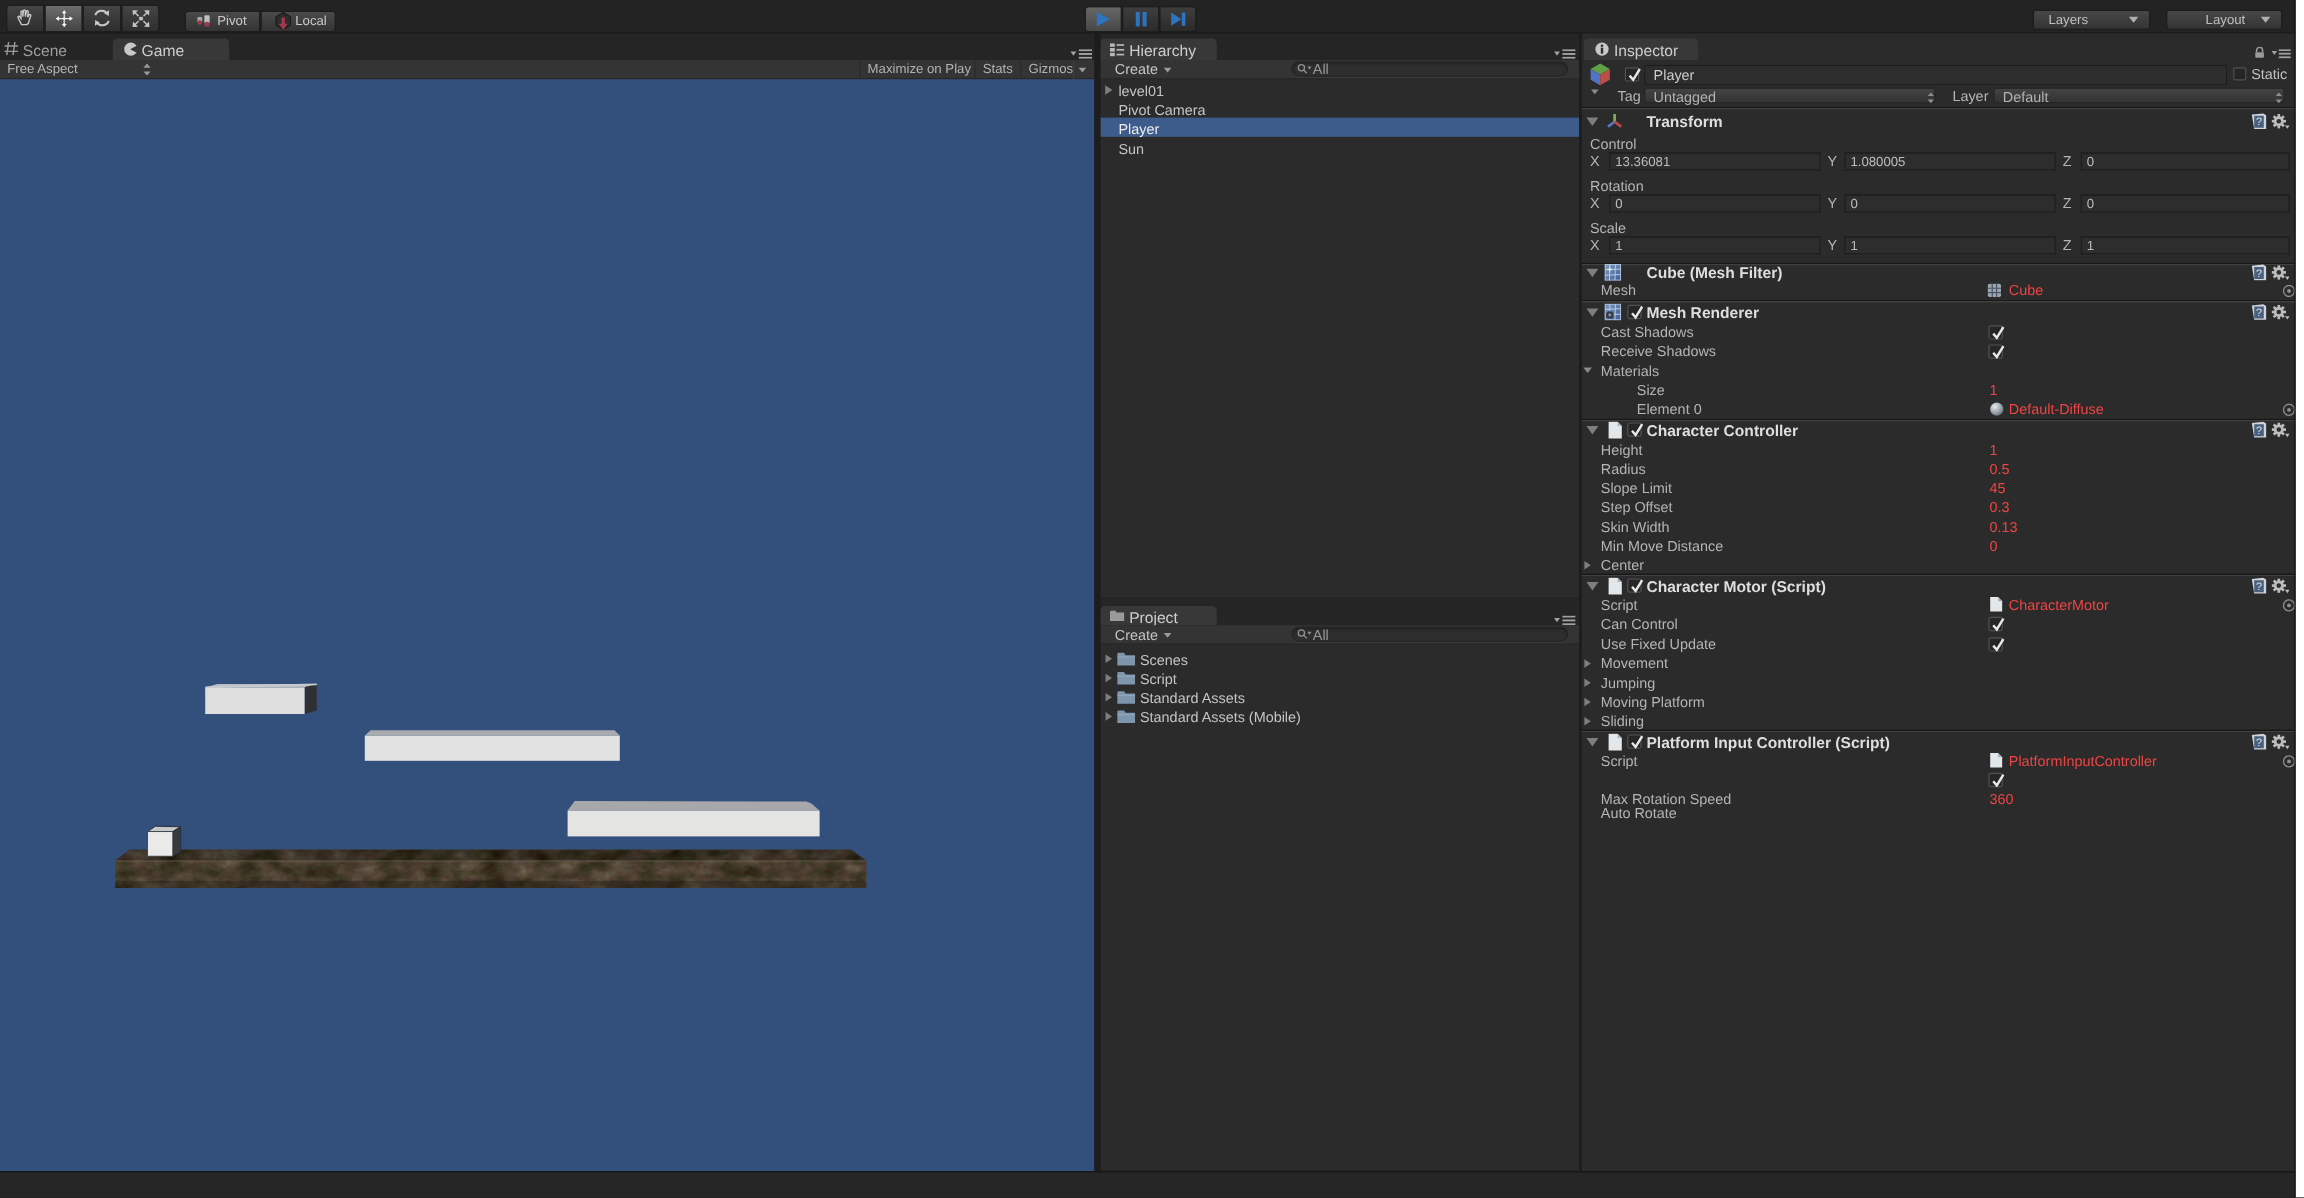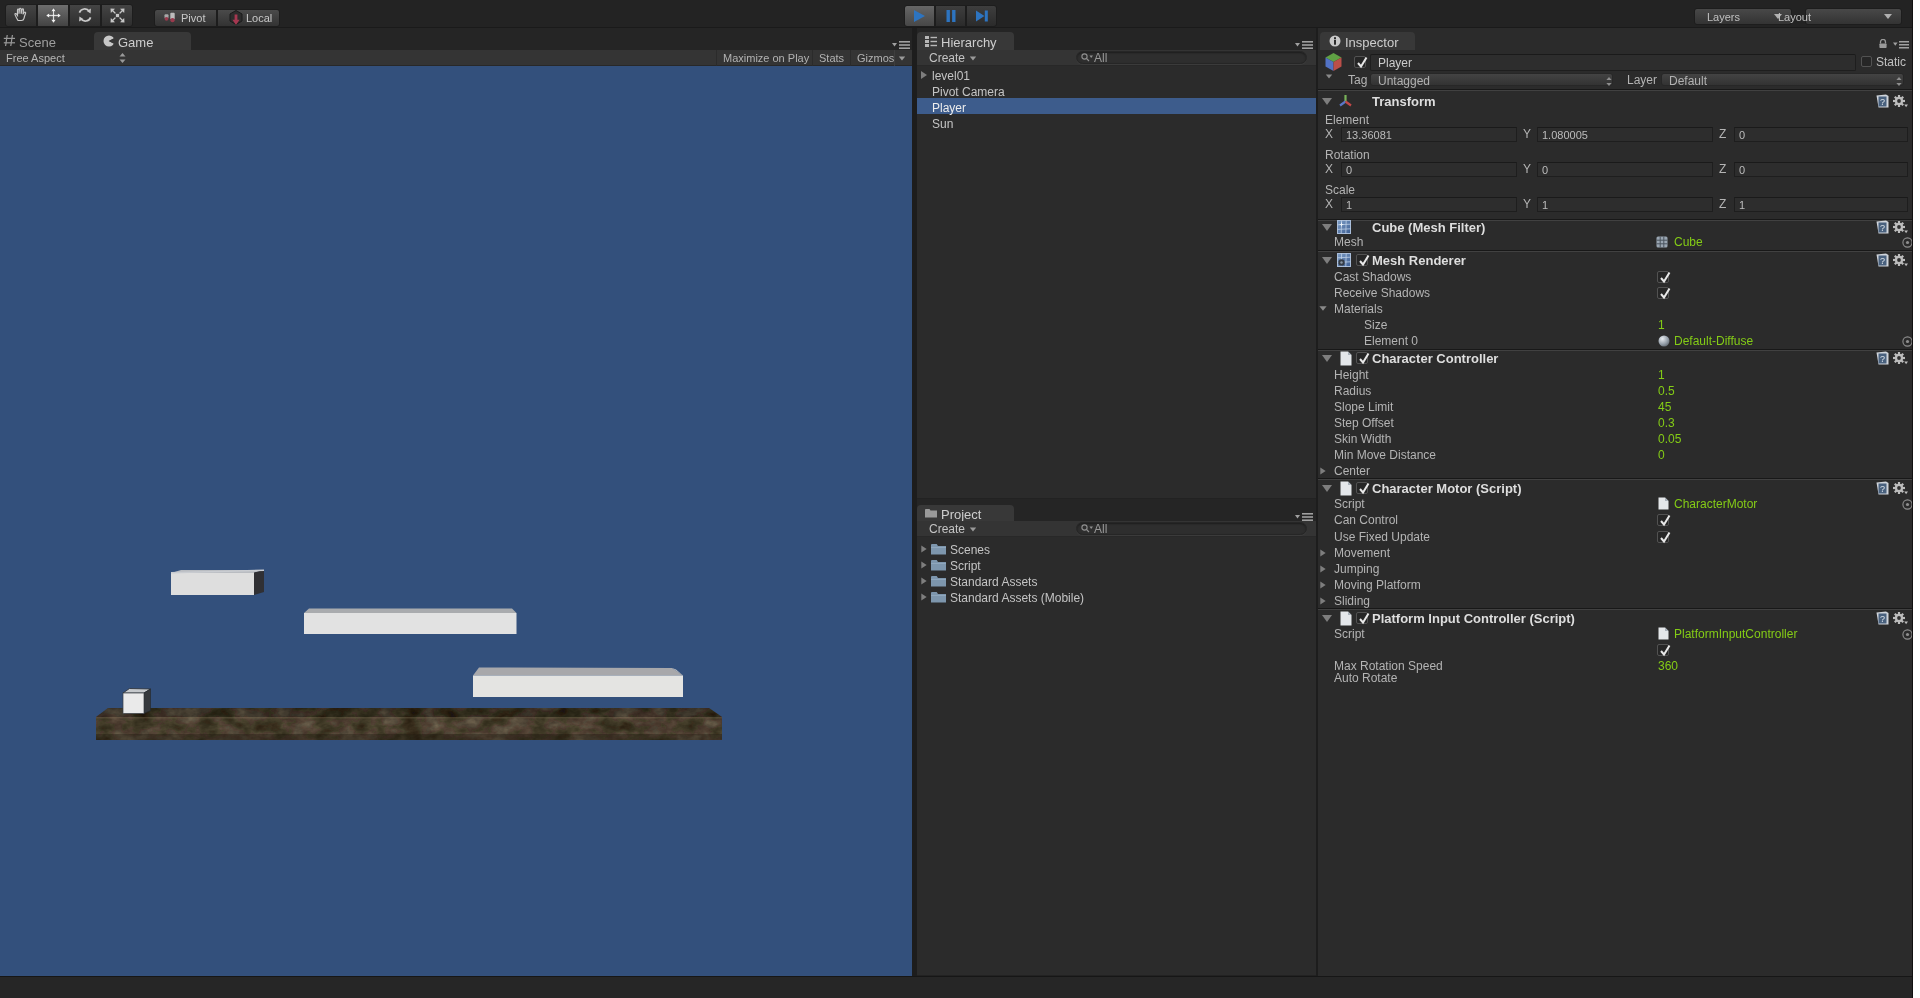--- a/index.html
+++ b/index.html
@@ -26,21 +26,21 @@
 .searchpill { position:absolute; height:13px; border-radius:7px; background:#2e2e2e; border:1px solid #262626; box-shadow:inset 0 1px 2px rgba(0,0,0,.4), 0 1px 0 rgba(255,255,255,.04); }
 .row { position:absolute; font-size:12px; color:#c4c4c4; white-space:nowrap; }
 .fold { position:absolute; width:0; height:0; }
 .fold.right { border-left:6px solid #7e7e7e; border-top:4.5px solid transparent; border-bottom:4.5px solid transparent; }
 .fold.down { border-top:5px solid #7e7e7e; border-left:4px solid transparent; border-right:4px solid transparent; }
 .fold.big { border-top:7px solid #7e7e7e; border-left:5px solid transparent; border-right:5px solid transparent; }
 
 
 #inspector { position:absolute; left:1318px; top:28px; width:595px; height:948px; background:#2b2b2b; }
 .ilabel { position:absolute; font-size:12px; line-height:12px; color:#b4b4b4; white-space:nowrap; }
-.ivalue { position:absolute; font-size:12px; line-height:12px; color:#84cc16; white-space:nowrap; }
+.ivalue { position:absolute; font-size:12px; line-height:12px; color:#ef4444; white-space:nowrap; }
 .ihead { position:absolute; font-size:13px; line-height:13px; font-weight:bold; color:#dedede; white-space:nowrap; }
 .ifield { position:absolute; background:#2d2d2d; border:1px solid #1e1e1e; border-top-color:#1a1a1a; font-size:11px; color:#bcbcbc; }
 .icheck { position:absolute; width:12px; height:12px; background:#262626; border:1px solid #525252; border-radius:2px; }
 .icheck svg { position:absolute; left:0px; top:-2px; }
 .isep { position:absolute; left:0; width:595px; height:2px; background:linear-gradient(#181818 50%,#414141 50%); }
 .dropdown { position:absolute; background:linear-gradient(#434343,#333333); border:1px solid #272727; border-radius:3px; font-size:11px; color:#c4c4c4; }
 </style>
 </head>
 <body>
 
@@ -113,21 +113,21 @@
   </svg>
 <svg style="left:975px;top:9px;" width="14" height="14" viewBox="0 0 14 14">
     <path d="M1 1.5 L9.5 7 L1 12.5 Z" fill="#2d74c0"></path>
     <rect x="9.8" y="1.5" width="3" height="11" fill="#2d74c0"></rect>
   </svg>
 
 <div class="dropbtn" style="left:1694px;width:98px;"></div>
 <div class="txt" style="left:1707px;top:11px;color:#c0c0c0;">Layers</div>
 <div class="fold down" style="left:1774px;top:14px;border-top-color:#b0b0b0;"></div>
 <div class="dropbtn" style="left:1805px;width:97px;"></div>
-<div class="txt" style="left:1778px;top:11px;color:#c0c0c0;text-align:right;">Layout</div>
+<div class="txt" style="left:1838px;top:11px;color:#c0c0c0;text-align:right;">Layout</div>
 <div class="fold down" style="left:1884px;top:14px;border-top-color:#b0b0b0;"></div>
 
 <div class="tabstrip" style="left:0;top:28px;width:912px;height:22px;"></div>
 
 <svg style="left:3px;top:34px;" width="13" height="13" viewBox="0 0 13 13">
  <g stroke="#9a9a9a" stroke-width="1.2" fill="none">
   <path d="M4.2 1 L2.6 12"></path>
       <path d="M9.4 1 L7.8 12"></path>
       <path d="M0.8 4.4 L12 4.4"></path>
       <path d="M0.8 8.8 L12 8.8"></path>
@@ -377,21 +377,21 @@
  <g fill="#bdbdbd">
   <circle cx="6" cy="6" r="4.2"></circle>
   <rect x="4.9" y="0" width="2.2" height="12"></rect>
       <rect x="0" y="4.9" width="12" height="2.2"></rect>
   <rect x="4.9" y="0" width="2.2" height="12" transform="rotate(45 6 6)"></rect>
       <rect x="0" y="4.9" width="12" height="2.2" transform="rotate(45 6 6)"></rect>
  </g>
  <circle cx="6" cy="6" r="1.9" fill="#2f2f2f"></circle>
  <path d="M11.2 9.5 L15 9.5 L13.1 12.3 Z" fill="#bdbdbd"></path>
 </svg>
-<div class="ilabel" style="left:1325px;top:114px;">Element</div>
+<div class="ilabel" style="left:1325px;top:114px;">Control</div>
 <div class="ilabel" style="left:1325px;top:128px;">X</div>
 <div class="ifield" style="left:1341px;top:127px;width:176px;height:15px;">
     <span style="position:absolute;left:4px;top:1px;">13.36081</span>
   </div>
 <div class="ilabel" style="left:1523px;top:128px;">Y</div>
 <div class="ifield" style="left:1537px;top:127px;width:176px;height:15px;">
     <span style="position:absolute;left:4px;top:1px;">1.080005</span>
   </div>
 <div class="ilabel" style="left:1719px;top:128px;">Z</div>
 <div class="ifield" style="left:1734px;top:127px;width:174px;height:15px;">
@@ -579,21 +579,21 @@
 </svg>
 <div class="ilabel" style="left:1334px;top:369px;">Height</div>
 <div class="ivalue" style="left:1658px;top:369px;">1</div>
 <div class="ilabel" style="left:1334px;top:385px;">Radius</div>
 <div class="ivalue" style="left:1658px;top:385px;">0.5</div>
 <div class="ilabel" style="left:1334px;top:401px;">Slope Limit</div>
 <div class="ivalue" style="left:1658px;top:401px;">45</div>
 <div class="ilabel" style="left:1334px;top:417px;">Step Offset</div>
 <div class="ivalue" style="left:1658px;top:417px;">0.3</div>
 <div class="ilabel" style="left:1334px;top:433px;">Skin Width</div>
-<div class="ivalue" style="left:1658px;top:433px;">0.05</div>
+<div class="ivalue" style="left:1658px;top:433px;">0.13</div>
 <div class="ilabel" style="left:1334px;top:449px;">Min Move Distance</div>
 <div class="ivalue" style="left:1658px;top:449px;">0</div>
 <div class="fold right" style="left:1320px;top:467px;transform:scale(0.9);"></div>
 <div class="ilabel" style="left:1334px;top:465px;">Center</div>
 <div class="isep" style="left:1318px;top:478px;"></div>
 
 <div class="fold down big" style="left:1322px;top:485px;"></div>
 <svg style="left:1340px;top:481px;" width="12" height="15" viewBox="0 0 12 15">
  <path d="M0.5 0.5 L8 0.5 L11.5 4 L11.5 14.5 L0.5 14.5 Z" fill="#e4e7ea"></path>
  <path d="M8 0.5 L8 4 L11.5 4 Z" fill="#aab2ba"></path>

